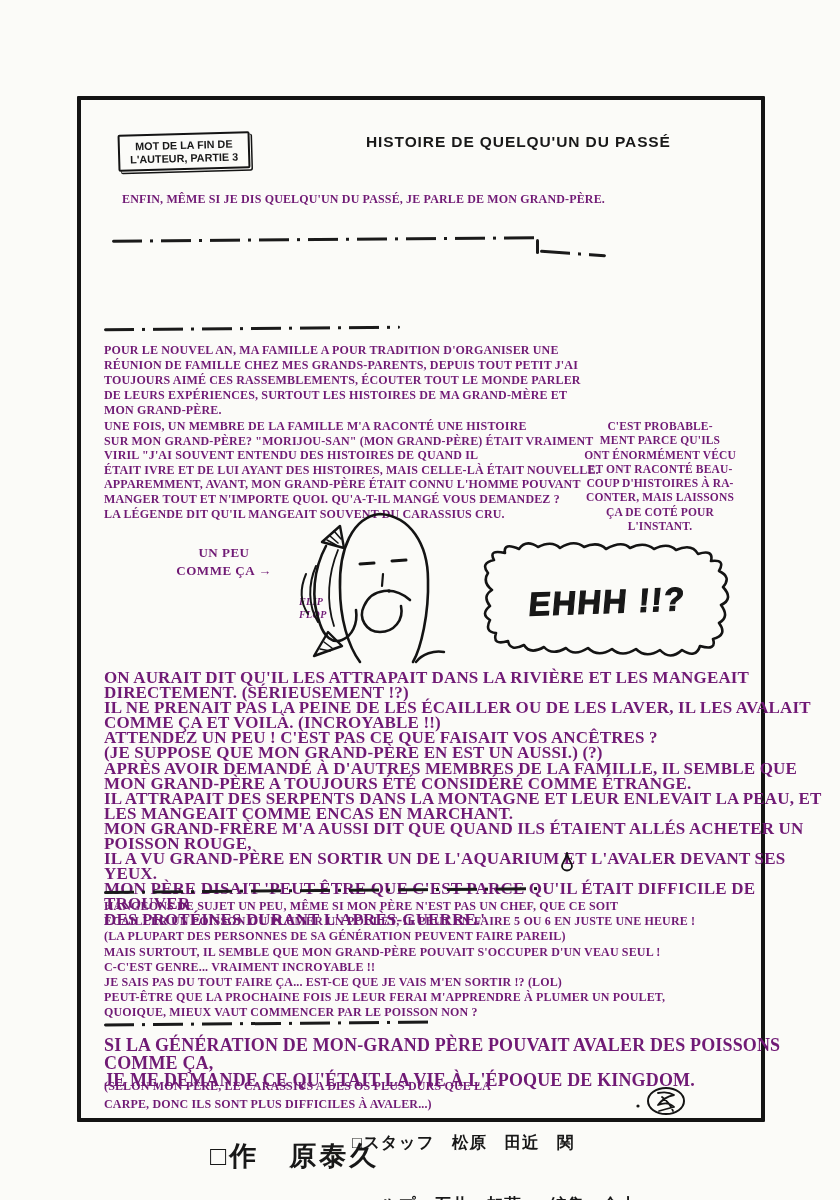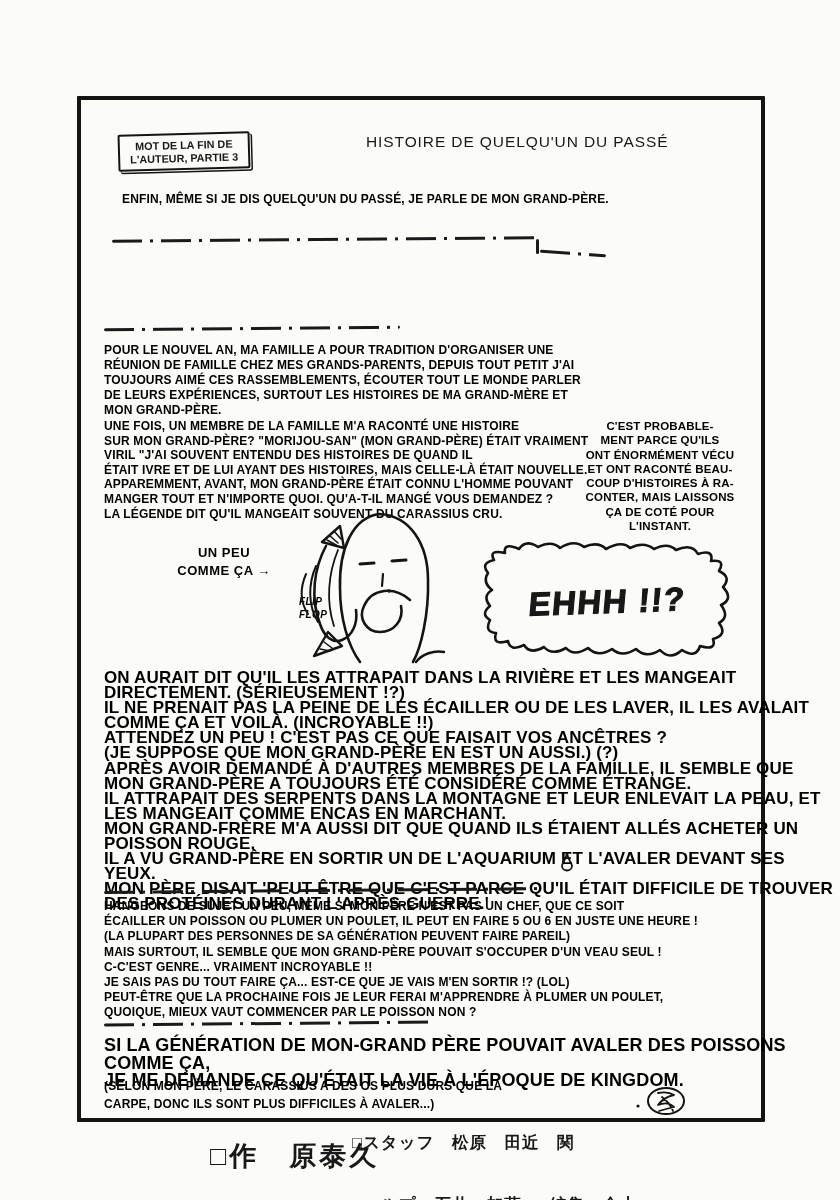--- a/index.html
+++ b/index.html
@@ -8,32 +8,32 @@
     background:#fbfbf8;overflow:hidden;
     font-family:"Liberation Sans","DejaVu Sans",sans-serif;
     color:#181818;
   }
   .frame{
     position:absolute;left:77px;top:96px;width:680px;height:1018px;
     border:4px solid #141414;border-radius:1px;background:transparent;
   }
   .txt{
     position:absolute;font-weight:700;white-space:pre-line;
-    color:#000000;letter-spacing:.15px;
+    color:#701a75;letter-spacing:.15px;font-family:Liberation Serif, serif;
   }
   .body-txt{font-size:12px;line-height:14.8px;}
   .header-box{
     position:absolute;left:118px;top:133px;width:124px;padding:4px 2px 3px 2px;
     border:2.5px solid #141414;border-radius:2px;background:#fbfbf8;
     transform:rotate(-1.6deg);
     font-size:10.8px;line-height:13px;font-weight:700;text-align:center;
     white-space:pre-line;box-shadow:2px 2px 0 -1px #fbfbf8,2.5px 2.5px 0 0 #141414;
   }
   .title{
-    position:absolute;left:366px;top:133px;font-size:15.5px;font-weight:400;
+    position:absolute;left:366px;top:133px;font-size:15.5px;font-weight:700;
     letter-spacing:.9px;white-space:nowrap;text-align:center;
   }
   .ddiv{
     position:absolute;height:3px;border-radius:2px;
     background:repeating-linear-gradient(90deg,#1a1a1a 0 30px,transparent 30px 38px,#1a1a1a 38px 41px,transparent 41px 49px);
     transform:rotate(-.5deg);
   }
   .vline{position:absolute;width:2.5px;background:#1a1a1a;border-radius:2px;}
   .aside-right{
     left:570px;top:419px;width:180px;text-align:center;

